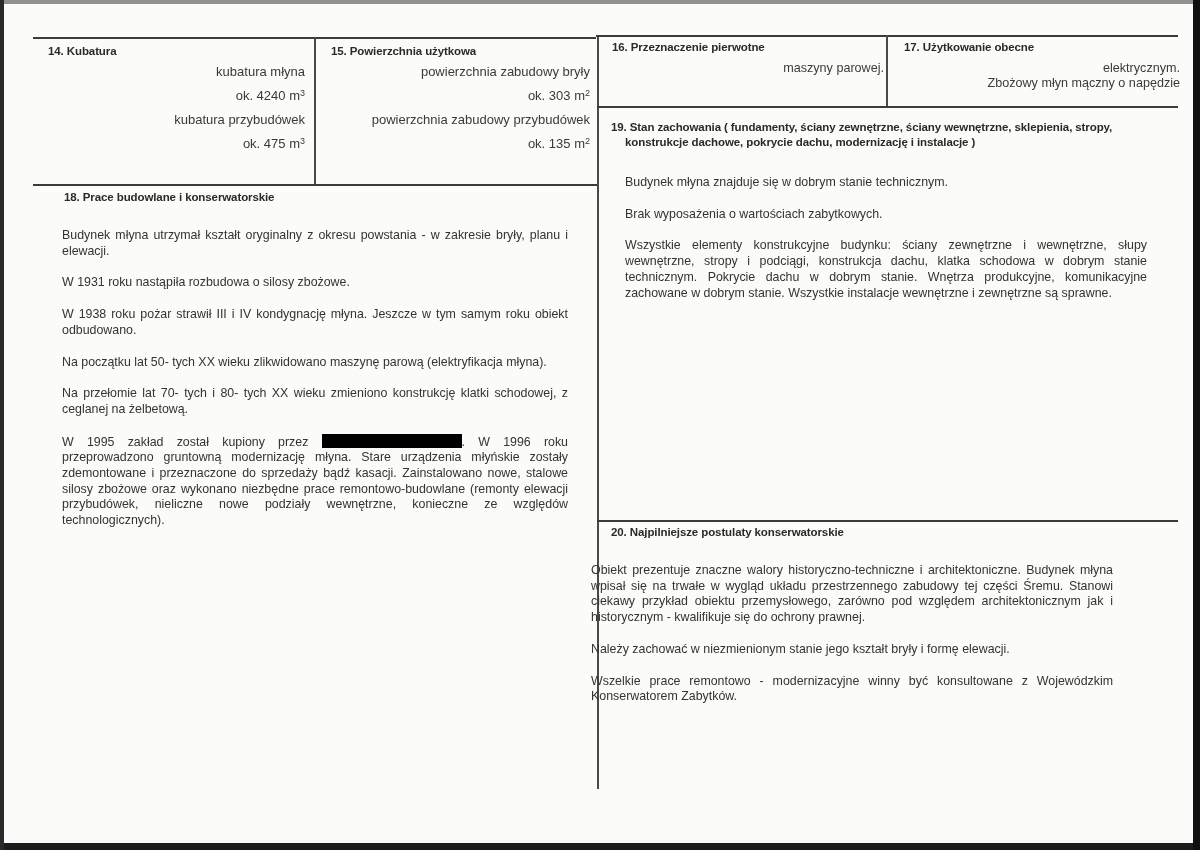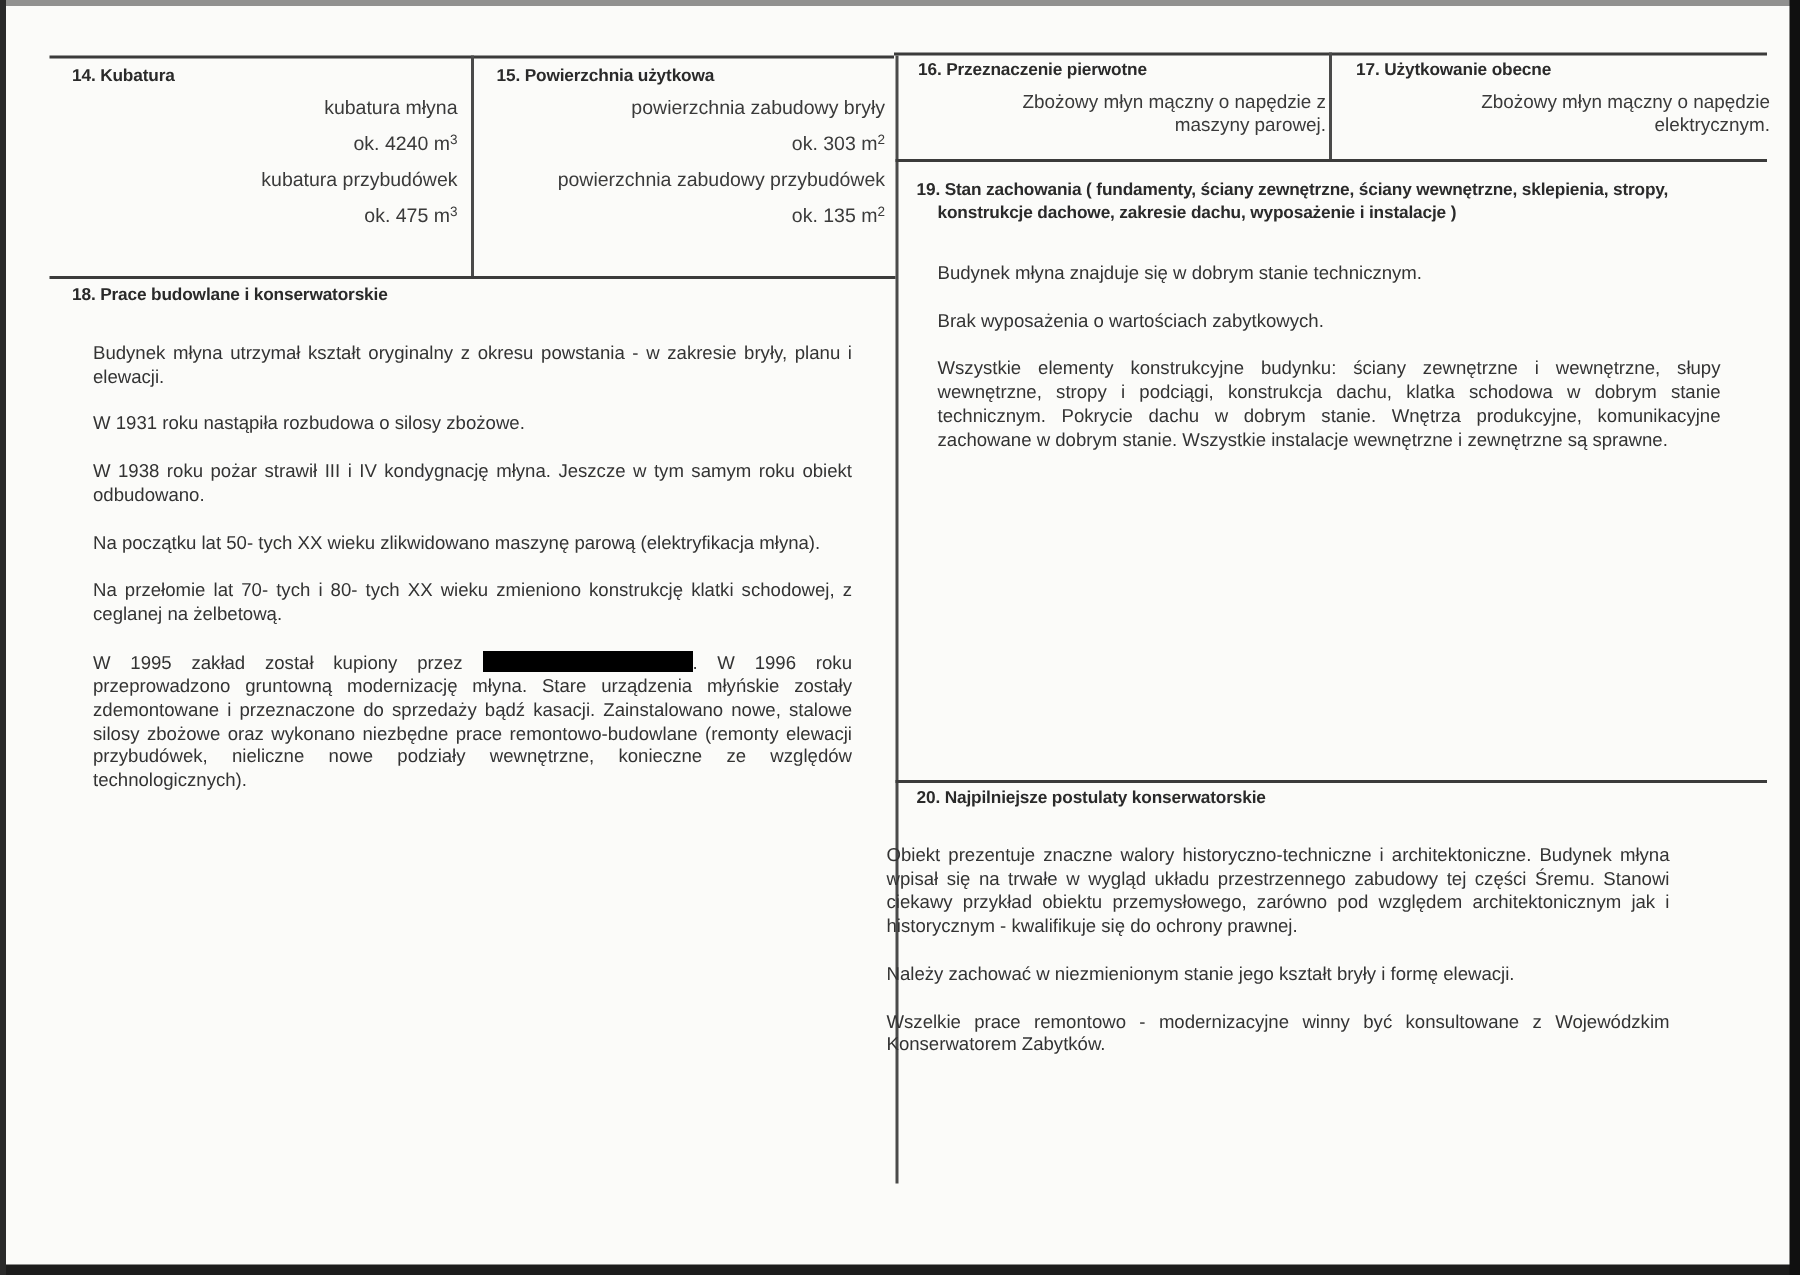--- a/index.html
+++ b/index.html
@@ -69,45 +69,44 @@
       <div>powierzchnia zabudowy bryły</div>
       <div><span>ok. 303 m</span><sup>2</sup></div>
       <div>powierzchnia zabudowy przybudówek</div>
       <div><span>ok. 135 m</span><sup>2</sup></div>
     </div>
   </section>
 
   <section>
     <div class="cell-title" style="left:612px; top:40px;">16. Przeznaczenie pierwotne</div>
     <div class="center-block" style="left:600px; top:61px; width:284px; line-height:15px; font-size:12.6px;">
-      <div>Zbożowy młyn mączny o napędzie z</div>
       <div>maszyny parowej.</div>
     </div>
   </section>
 
   <section>
     <div class="cell-title" style="left:904px; top:40px;">17. Użytkowanie obecne</div>
     <div class="center-block" style="left:890px; top:61px; width:290px; line-height:15px; font-size:12.6px;">
+      <div>elektrycznym.</div>
       <div>Zbożowy młyn mączny o napędzie</div>
-      <div>elektrycznym.</div>
     </div>
   </section>
 
   <section>
     <div class="cell-title" style="left:611px; top:120px;">19. Stan zachowania ( fundamenty, ściany zewnętrzne, ściany wewnętrzne, sklepienia, stropy,</div>
-    <div class="cell-title" style="left:625px; top:135px;">konstrukcje dachowe, zakresie dachu, wyposażenie i instalacje )</div>
+    <div class="cell-title" style="left:625px; top:135px;">konstrukcje dachowe, pokrycie dachu, modernizację i instalacje )</div>
     <div class="para" style="left:609px; top:159px; width:554px;">
       <p>Budynek młyna znajduje się w dobrym stanie technicznym.</p>
       <p class="gap">Brak wyposażenia o wartościach zabytkowych.</p>
       <p class="gap">Wszystkie elementy konstrukcyjne budynku: ściany zewnętrzne i wewnętrzne, słupy wewnętrzne, stropy i podciągi, konstrukcja dachu, klatka schodowa w dobrym stanie technicznym. Pokrycie dachu w dobrym stanie. Wnętrza produkcyjne, komunikacyjne zachowane w dobrym stanie. Wszystkie instalacje wewnętrzne i zewnętrzne są sprawne.</p>
     </div>
   </section>
 
   <section>
-    <div class="cell-title" style="left:48px; top:190px;">18. Prace budowlane i konserwatorskie</div>
+    <div class="cell-title" style="left:64px; top:190px;">18. Prace budowlane i konserwatorskie</div>
     <div class="para" style="left:46px; top:212px; width:538px;">
       <p>Budynek młyna utrzymał kształt oryginalny z okresu powstania - w zakresie bryły, planu i elewacji.</p>
       <p>W 1931 roku nastąpiła rozbudowa o silosy zbożowe.</p>
       <p>W 1938 roku pożar strawił III i IV kondygnację młyna. Jeszcze w tym samym roku obiekt odbudowano.</p>
       <p>Na początku lat 50- tych XX wieku zlikwidowano maszynę parową (elektryfikacja młyna).</p>
       <p>Na przełomie lat 70- tych i 80- tych XX wieku zmieniono konstrukcję klatki schodowej, z ceglanej na żelbetową.</p>
       <p>
         <span>W 1995 zakład został kupiony przez</span>
         <span class="redact"></span><span>. W 1996 roku przeprowadzono gruntowną modernizację młyna. Stare urządzenia młyńskie zostały zdemontowane i przeznaczone do sprzedaży bądź kasacji. Zainstalowano nowe, stalowe silosy zbożowe oraz wykonano niezbędne prace remontowo-budowlane (remonty elewacji przybudówek, nieliczne nowe podziały wewnętrzne, konieczne ze względów technologicznych).</span>
       </p>

